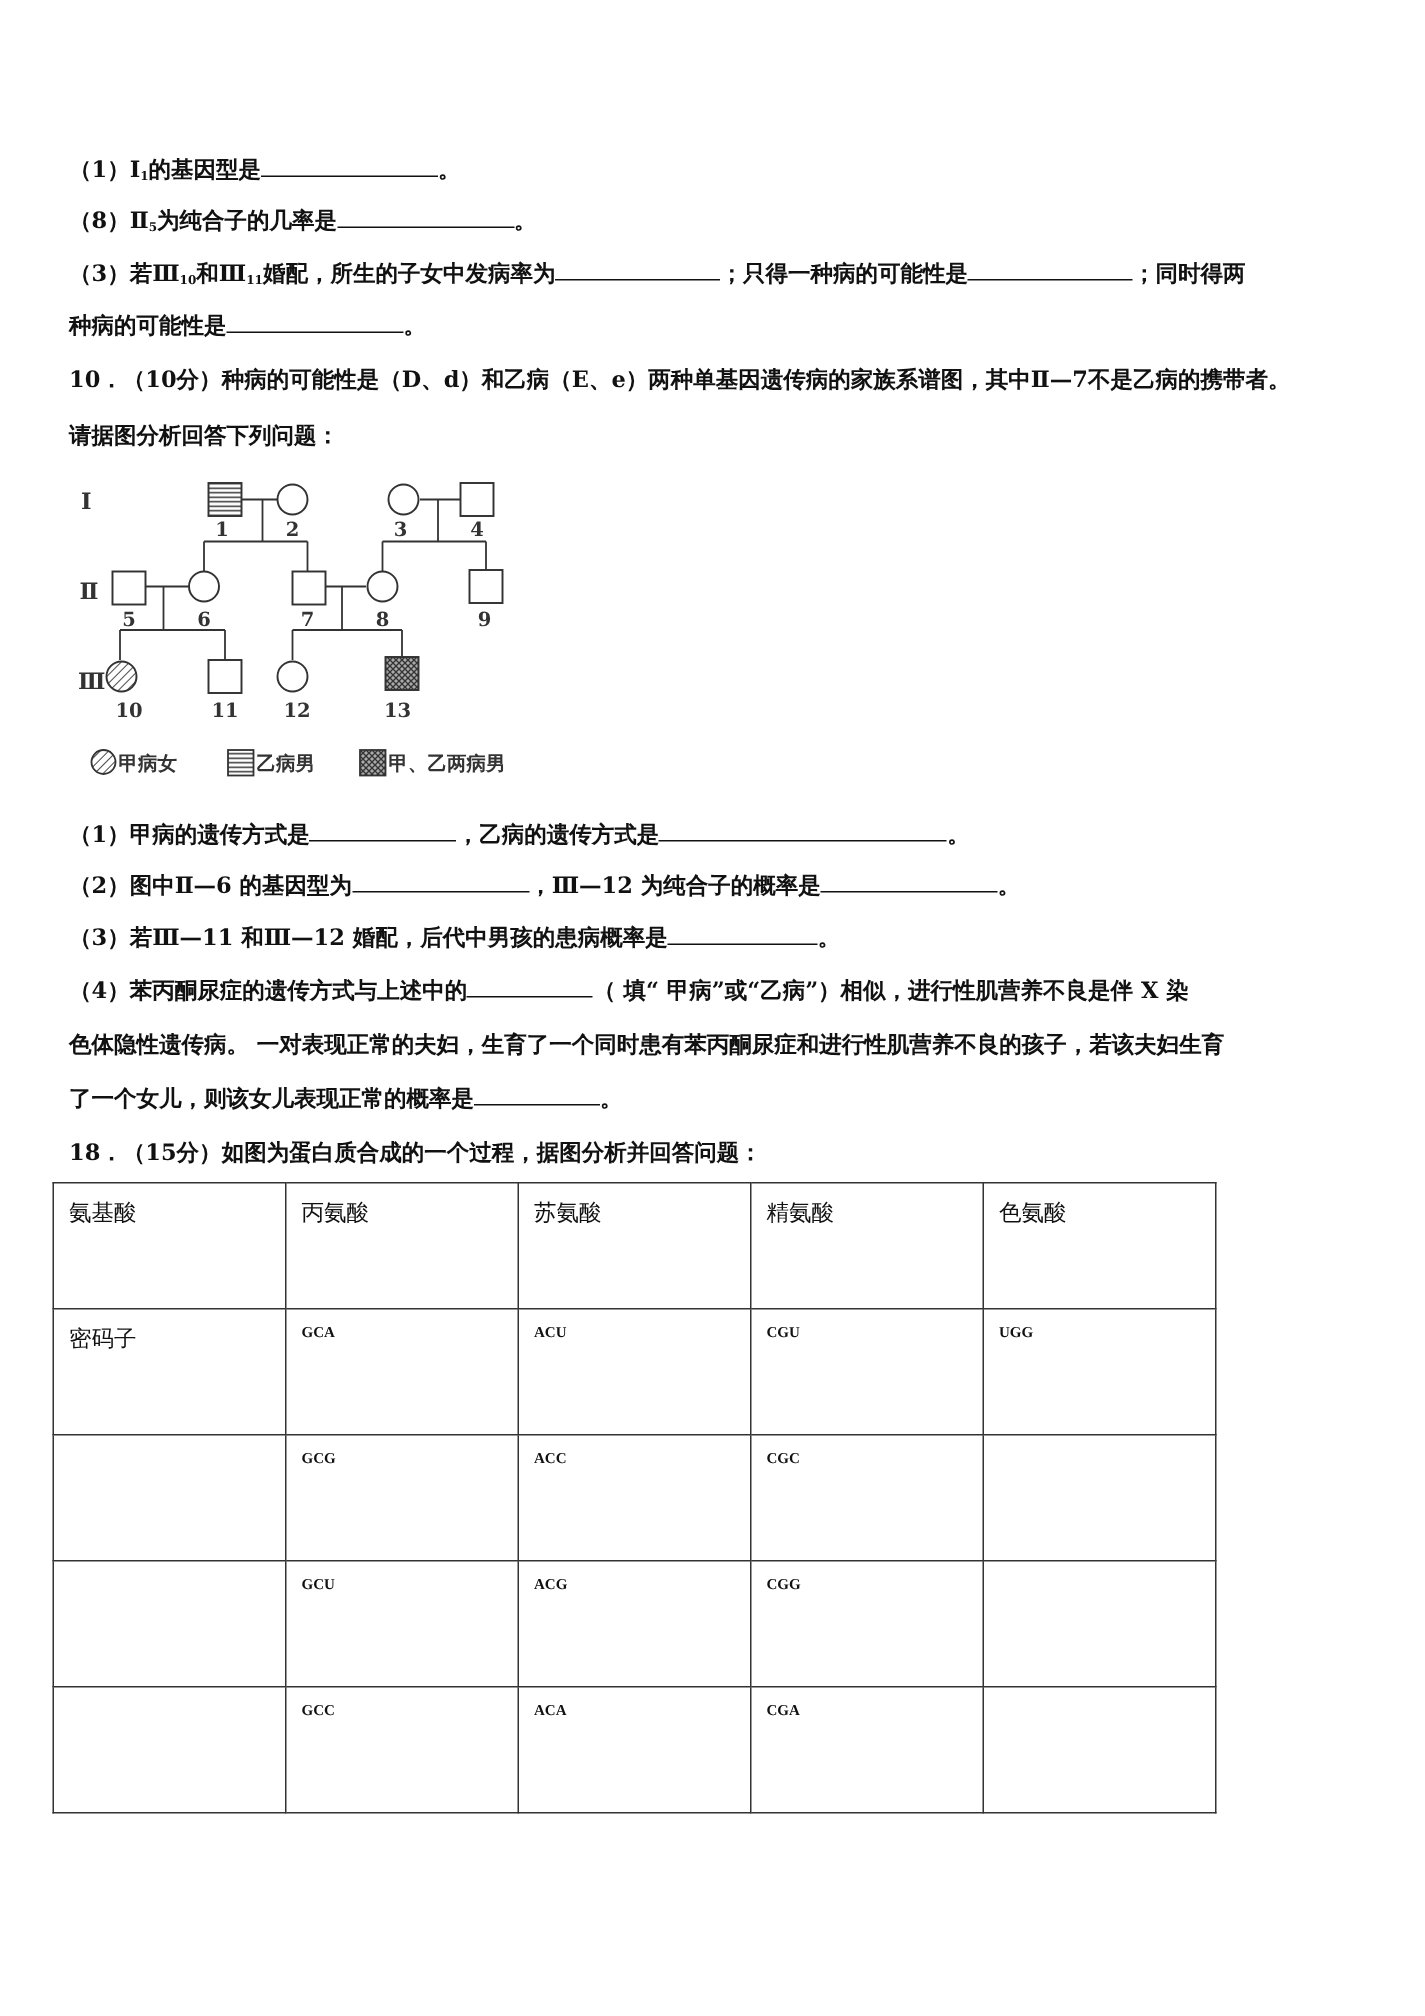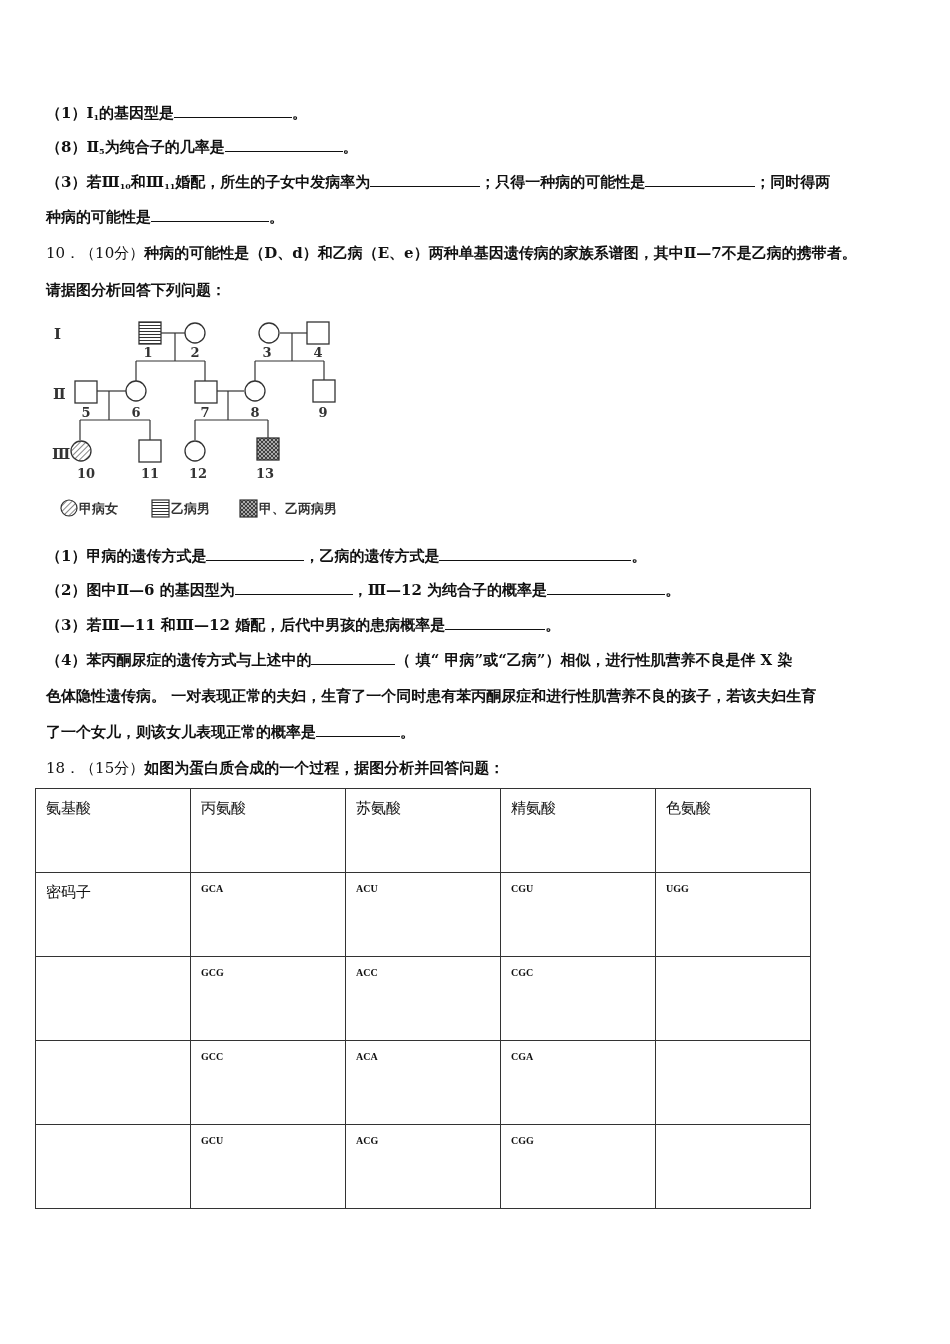--- a/index.html
+++ b/index.html
@@ -1,21 +1,21 @@
 <!DOCTYPE html>
 <html><head>
 <meta charset="utf-8">
 <style>
   html, body { margin:0; padding:0; background:#fff; }
   body { width:950px; height:1344px; position:relative; overflow:hidden;
          font-family: "DejaVu Serif", "Liberation Serif", serif; color:#111; }
   .line { position:absolute; left:46px; font-size:15px; font-weight:bold; white-space:nowrap; line-height:20px; }
   .blank { display:inline-block; border-bottom:1.4px solid #111; height:14px; vertical-align:baseline; }
   .sub { font-size:8px; vertical-align:-2px; }
-  .qnum { font-weight:normal; }
+  .qnum { font-weight:bold; }
   .pedigree { position:absolute; left:40px; top:312px; width:340px; height:220px; }
   table.codon { position:absolute; left:35px; top:788px; border-collapse:collapse; }
   table.codon td { border:1.5px solid #333; width:155px; height:84px; vertical-align:top; padding:10px 0 0 10px; box-sizing:border-box; font-size:15px; }
   table.codon td.cn { font-weight:normal; font-family:Liberation Serif, serif; font-size:15px; }
   table.codon td.cd { font-weight:bold; font-family:"Liberation Serif","DejaVu Serif",serif; font-size:10px; }
 </style>
 </head>
 <body>
 
 <div class="line" style="top:103px;">
@@ -169,26 +169,26 @@
   </tr>
   <tr>
     <td class="cn"></td>
     <td class="cd">GCG</td>
     <td class="cd">ACC</td>
     <td class="cd">CGC</td>
     <td class="cd"></td>
   </tr>
   <tr>
     <td class="cn"></td>
-    <td class="cd">GCC</td>
-    <td class="cd">ACA</td>
-    <td class="cd">CGA</td>
+    <td class="cd">GCU</td>
+    <td class="cd">ACG</td>
+    <td class="cd">CGG</td>
     <td class="cd"></td>
   </tr>
   <tr>
     <td class="cn"></td>
-    <td class="cd">GCU</td>
-    <td class="cd">ACG</td>
-    <td class="cd">CGG</td>
+    <td class="cd">GCC</td>
+    <td class="cd">ACA</td>
+    <td class="cd">CGA</td>
     <td class="cd"></td>
   </tr>
 </tbody>
   </table>
 
 </body></html>

